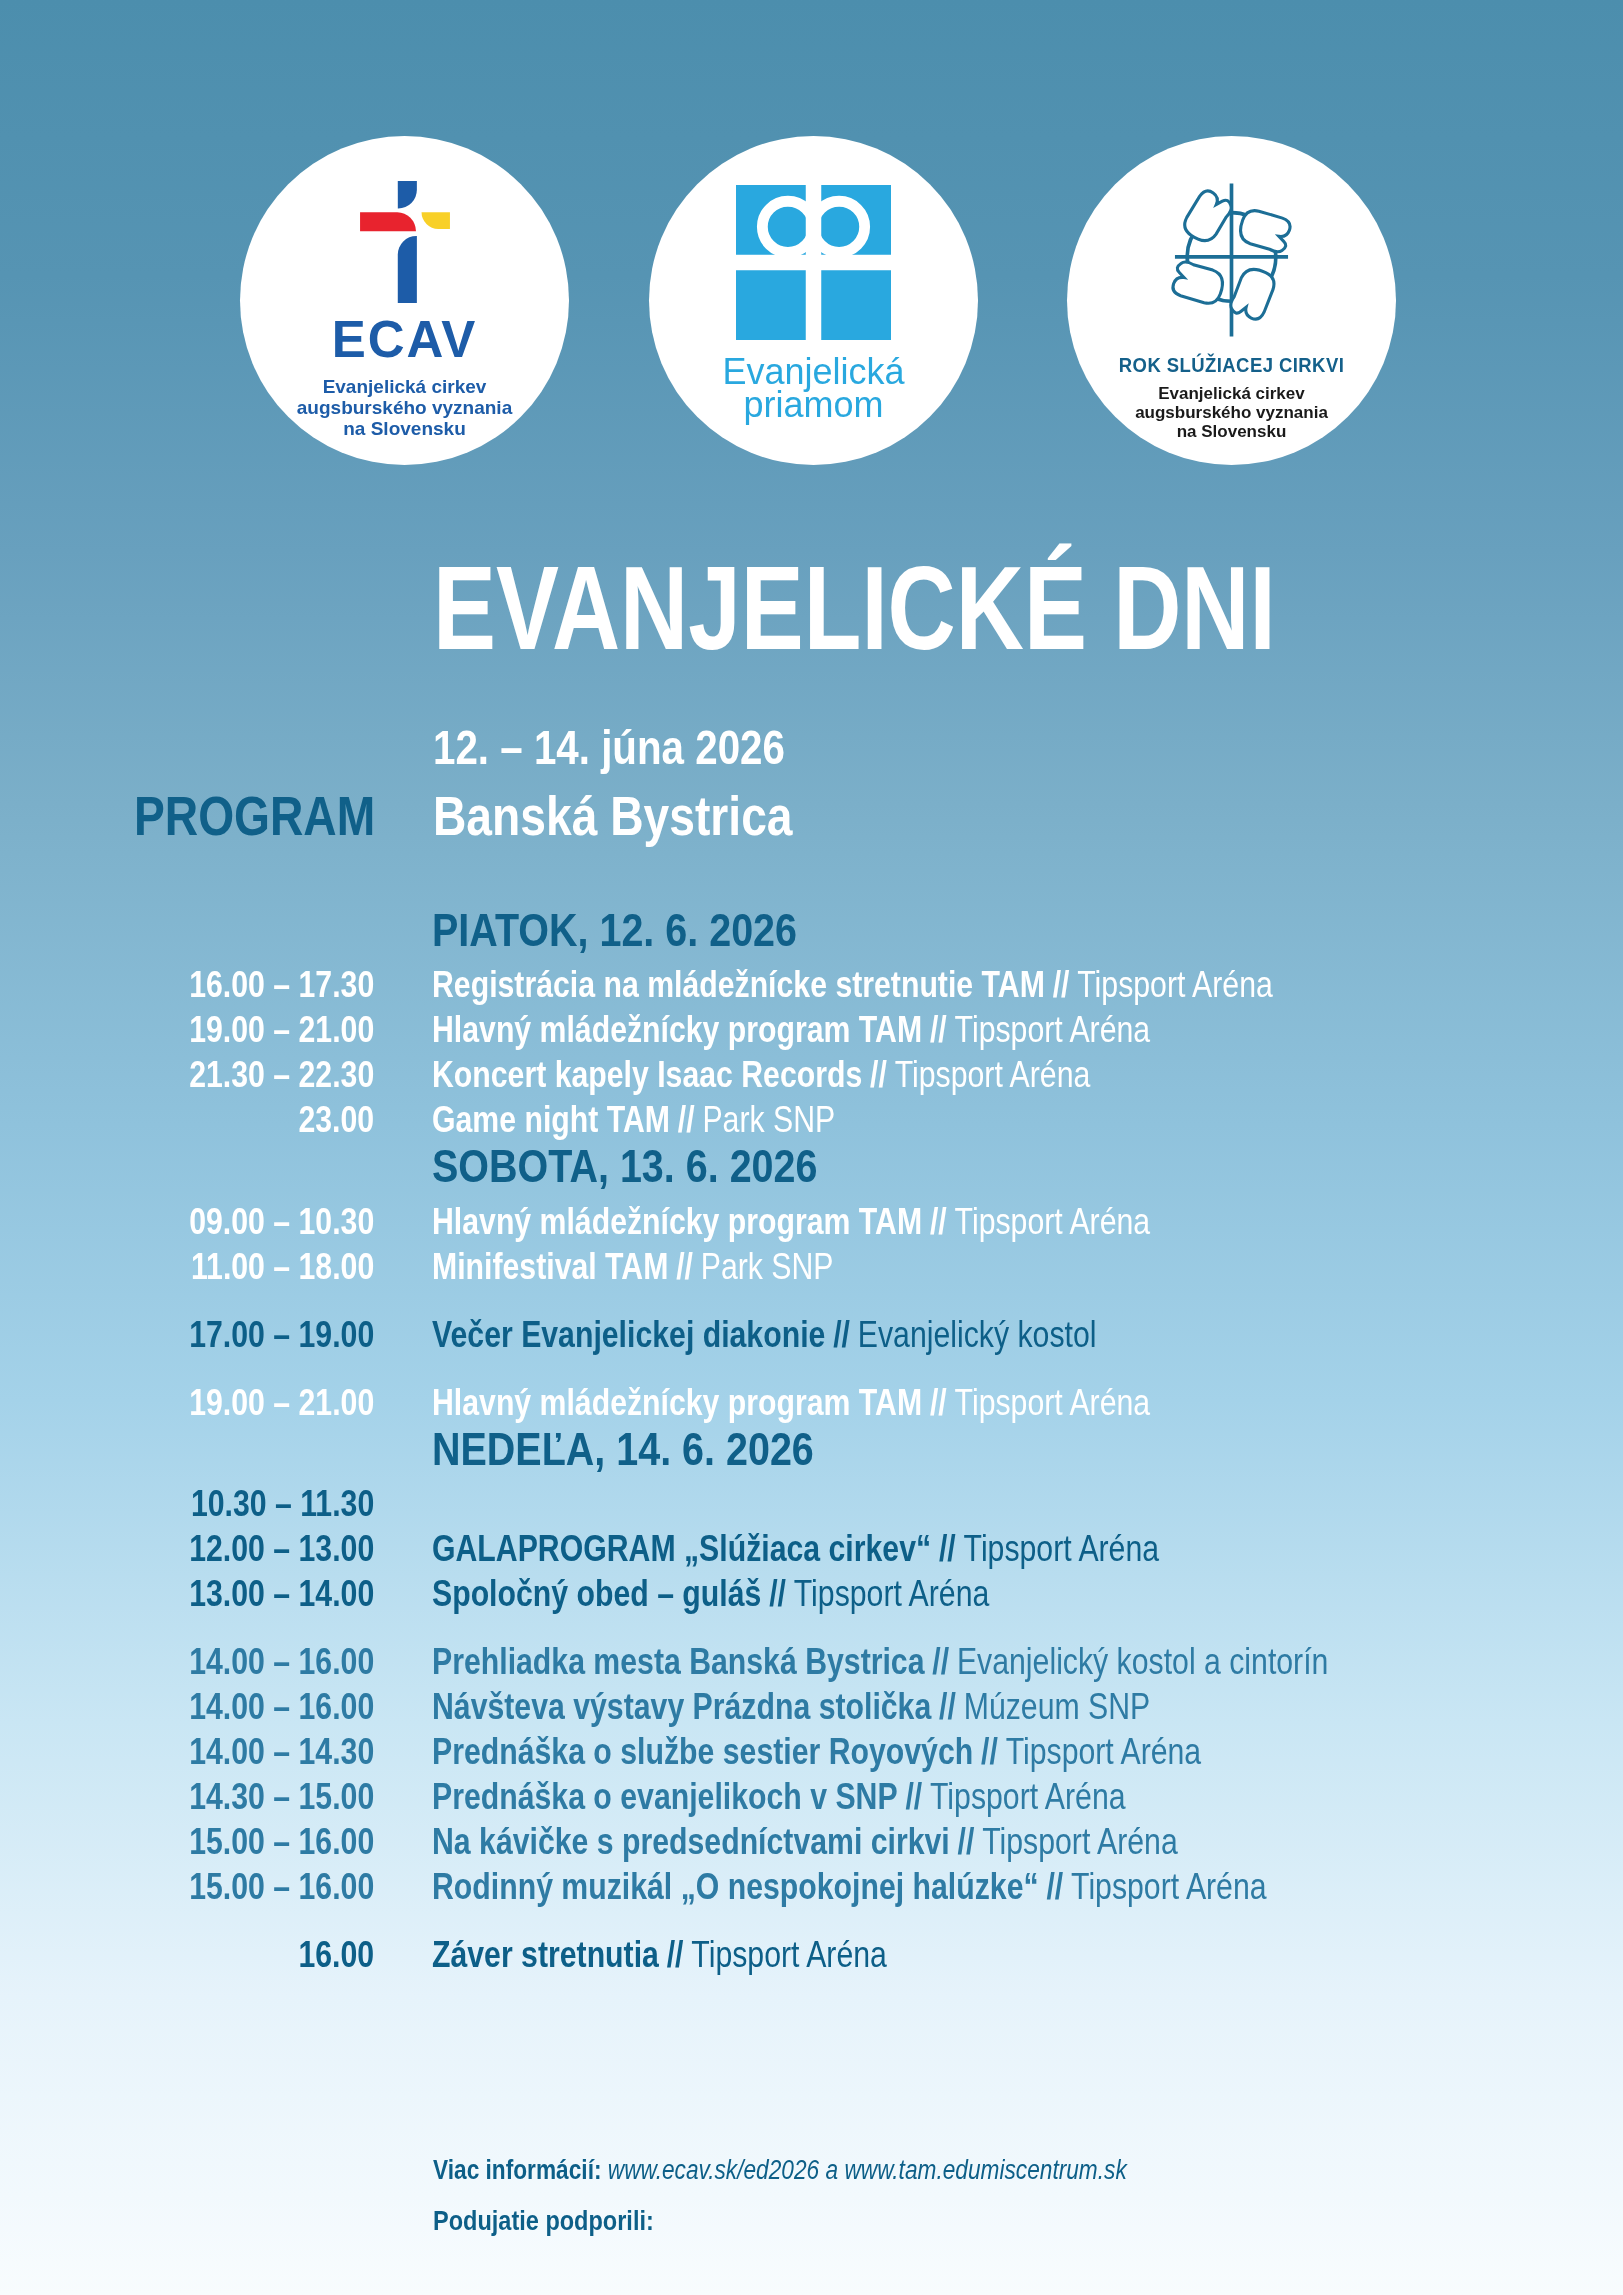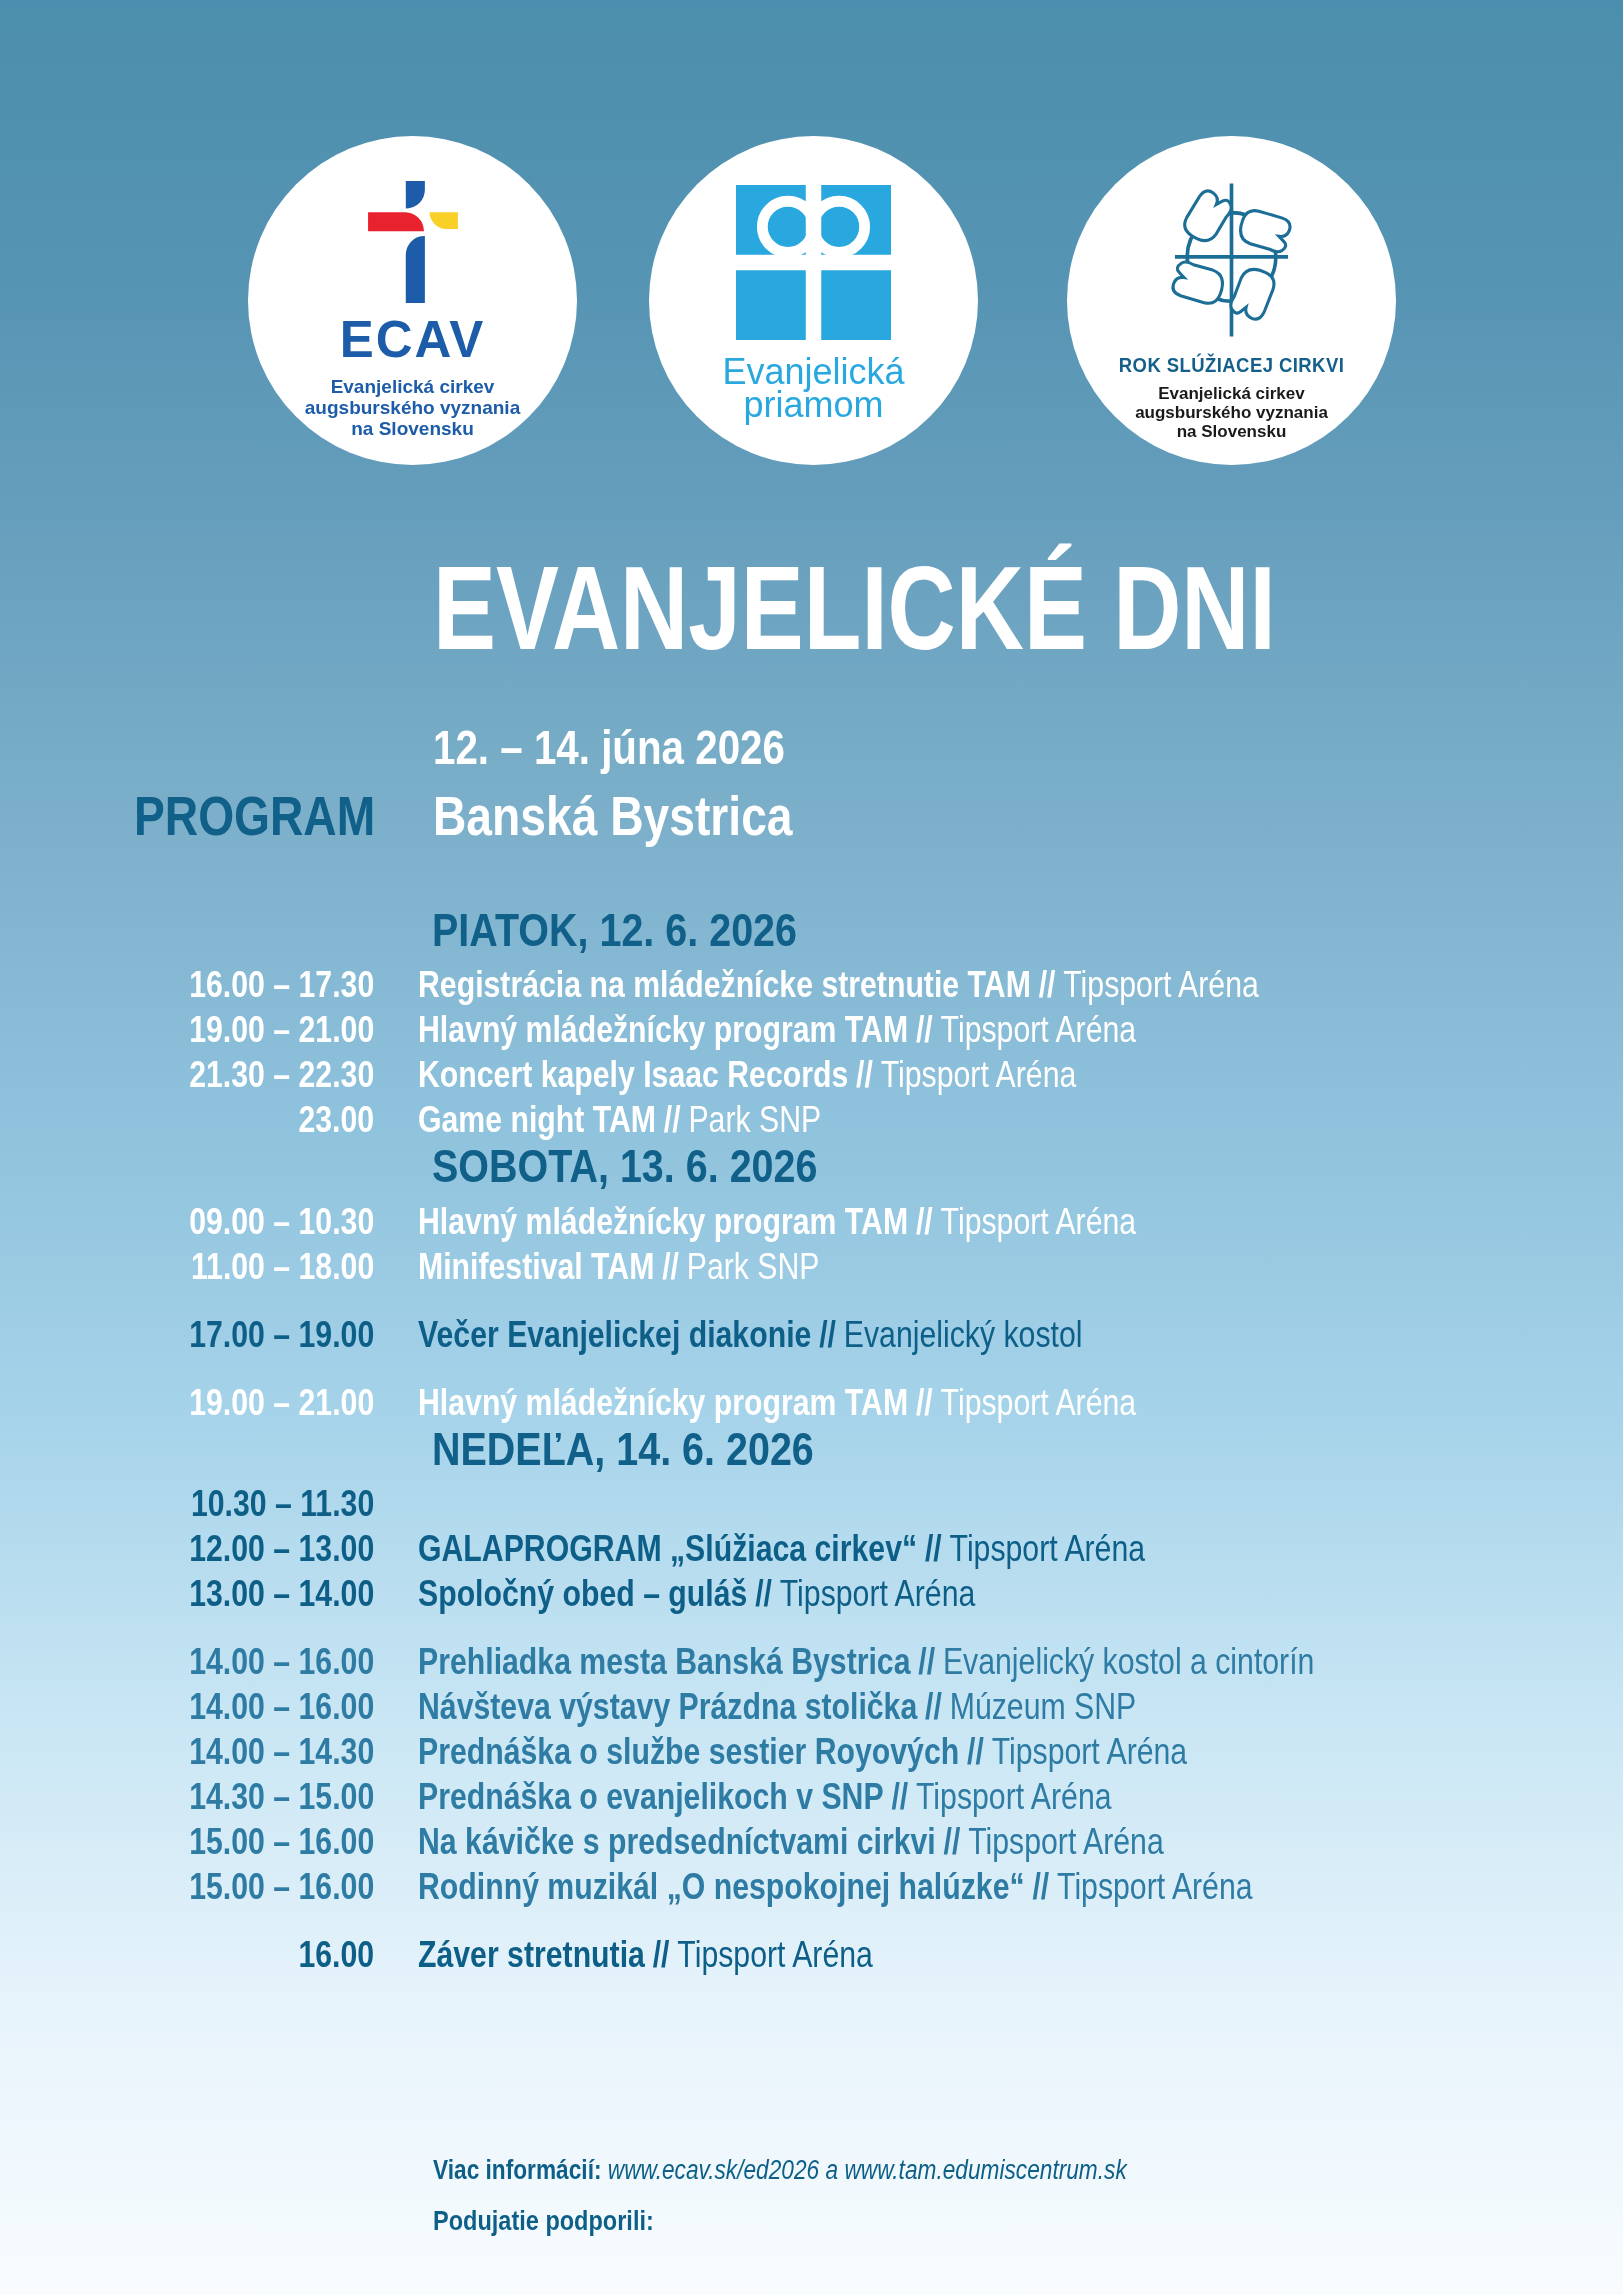--- a/index.html
+++ b/index.html
@@ -18,21 +18,21 @@
   .cx-l { transform:scaleX(.84); transform-origin:0 50%; }
   .cx-r { transform:scaleX(.84); transform-origin:100% 50%; }
   .cx-c { transform:scaleX(.88); transform-origin:50% 50%; }
   .title-cx { transform:scaleX(.80); transform-origin:0 50%; }
 
   
   .circle {
     position:absolute; top:136px; width:329px; height:329px;
     background:#fff; border-radius:50%; text-align:center;
   }
-  .circle-ecav { left:248px; }
+  .circle-ecav { left:240px; }
   .circle-diak { left:649px; }
   .circle-rok  { left:1067px; }
 
   .circle-ecav svg.cross { display:block; margin:45px auto 0; }
   .ecav-acronym { display:block; margin-top:7.4px; font-size:51px; font-weight:bold;
                   color:#1D5CA8; letter-spacing:1.9px; }
   .ecav-lines { margin-top:6.5px; font-size:19px; line-height:21px; font-weight:bold; color:#1D5CA8; }
 
   .circle-diak svg.gift { display:block; margin:49px auto 0; }
   .diak-lines { margin-top:15px; font-size:36px; line-height:33px; font-weight:normal; color:#29A8DF; }
@@ -51,21 +51,21 @@
                 font-size:55px; line-height:58px; font-weight:bold; color:#106089; }
   .city-line  { position:absolute; left:433px; top:787px;
                 font-size:55px; line-height:58px; font-weight:bold; color:#FFFFFF; }
 
   
   .schedule { position:absolute; left:143px; top:906px; width:1365px; }
   .day-heading { margin:0 0 8.3px 289px; font-size:47px; line-height:48px;
                  font-weight:bold; color:#106089; }
   .day + .day .day-heading { }
 
-  .row { display:grid; grid-template-columns:231px 1fr; column-gap:44px;
+  .row { display:grid; grid-template-columns:231px 1fr; column-gap:58px;
          font-size:36px; line-height:45px; }
   .row.gap { margin-top:23px; }
   .time-cell { text-align:right; font-weight:bold; }
   .ttl { font-weight:bold; }
   .sp  { font-weight:bold; margin:0 9.3px; }
   .loc { font-weight:normal; }
   .row.white  { color:#FFFFFF; }
   .row.dark   { color:#0D5F88; }
   .row.medium { color:#2E7BA4; }
 

